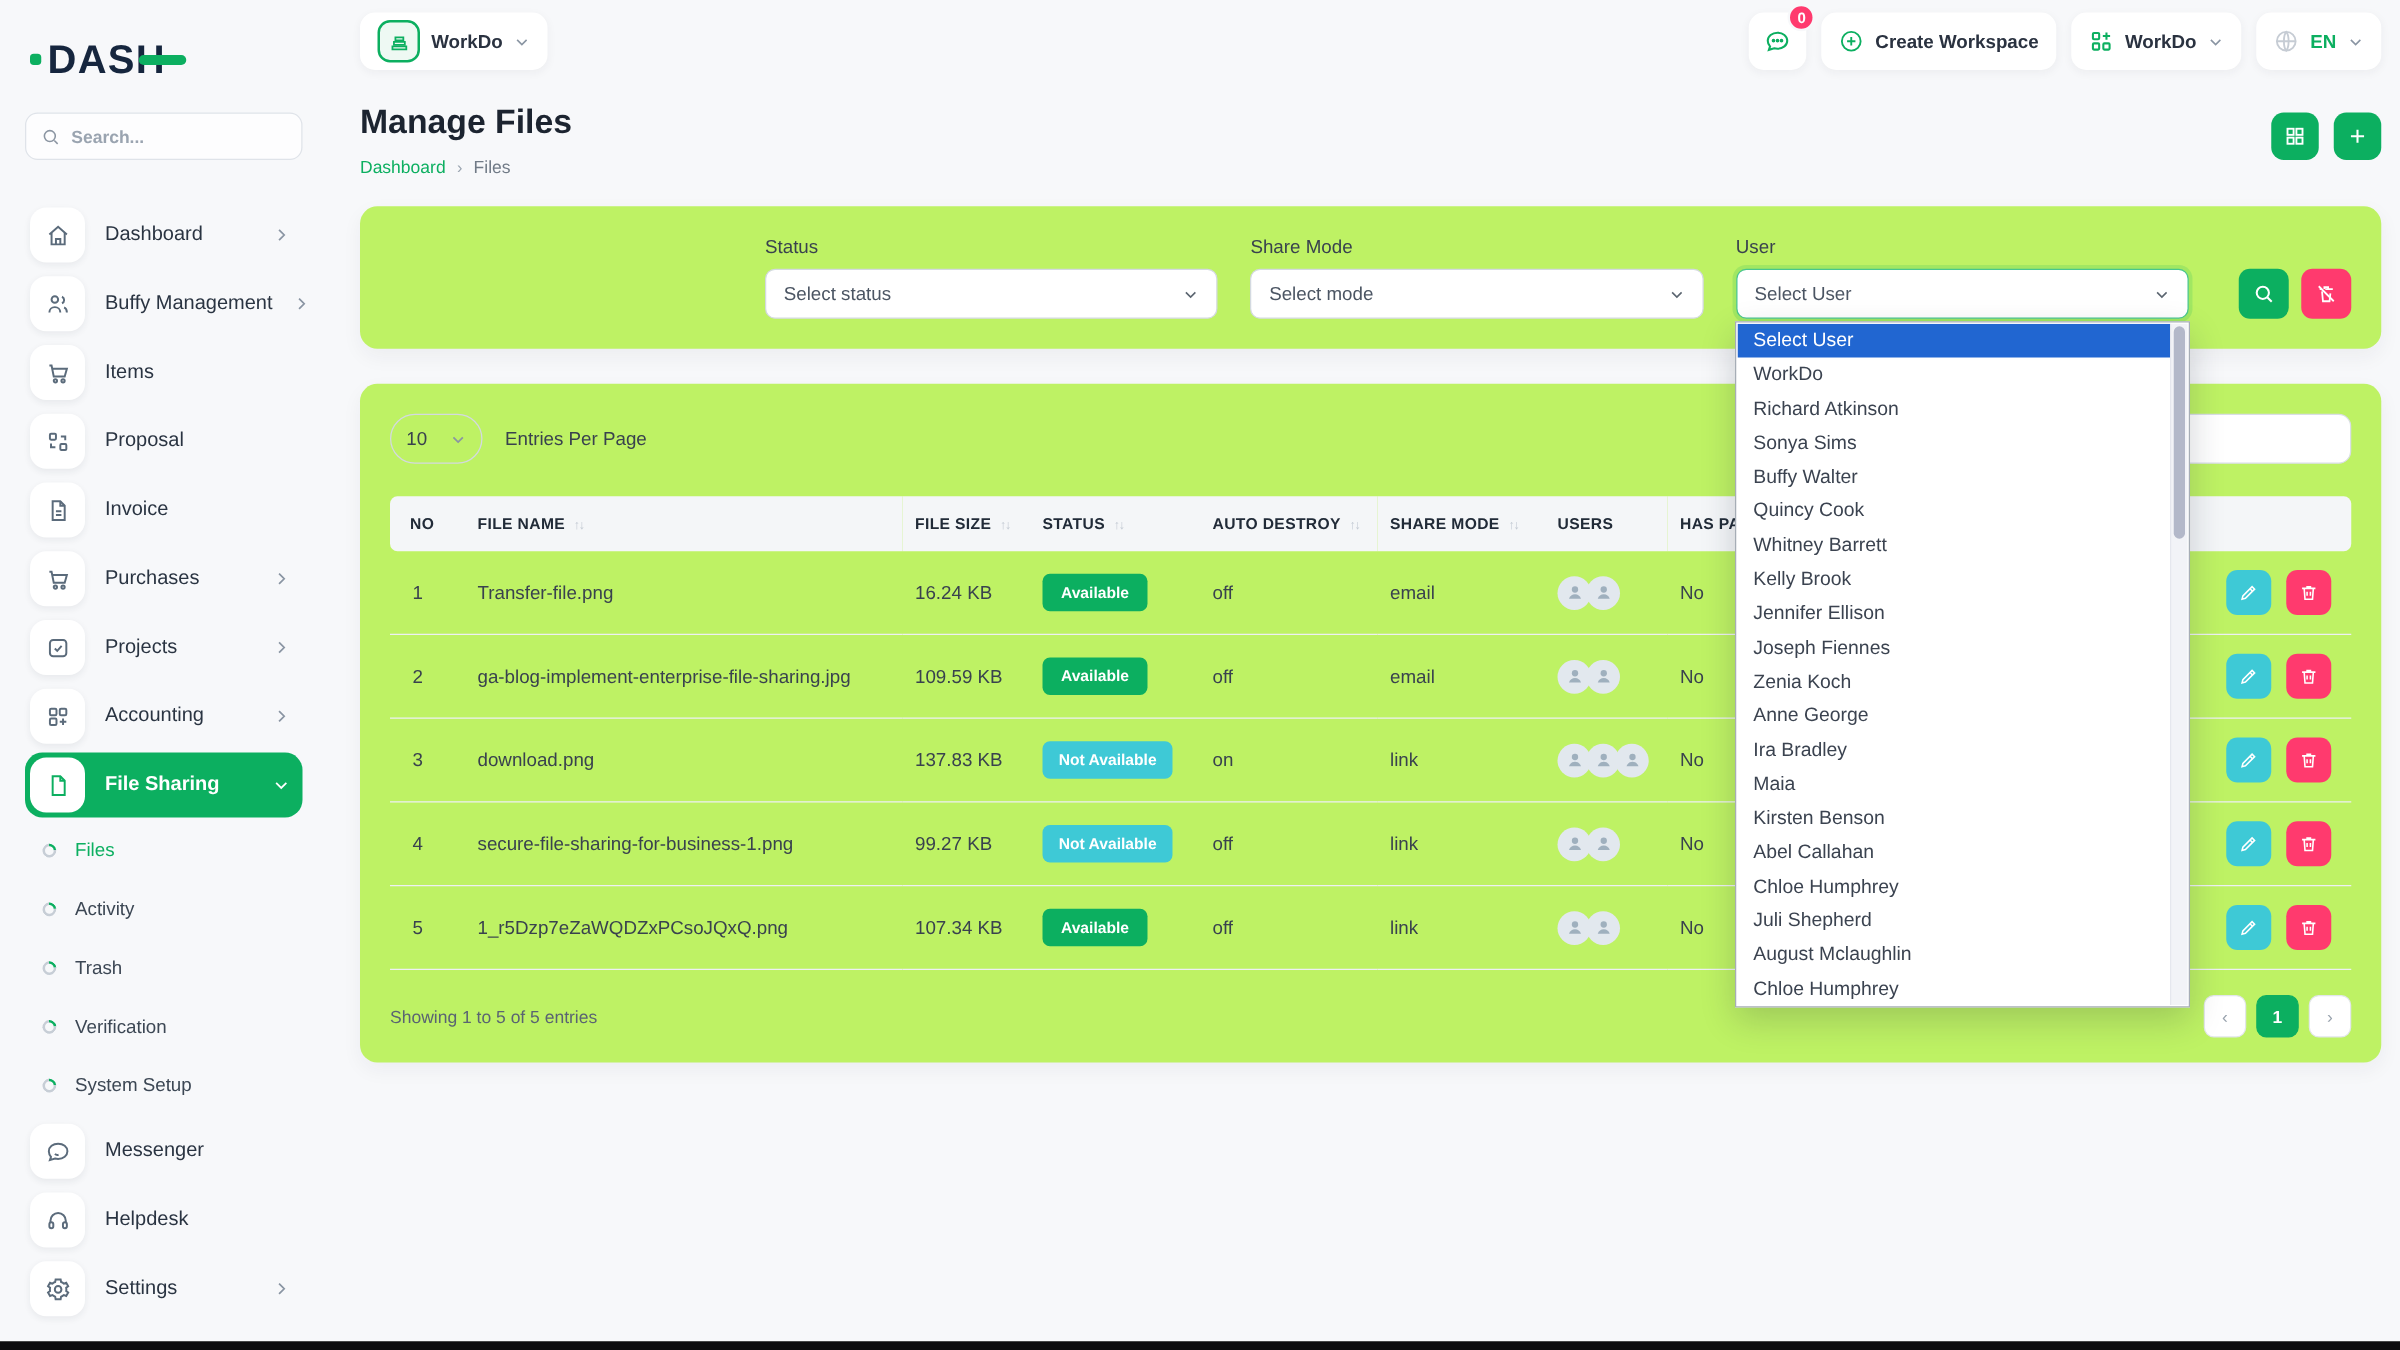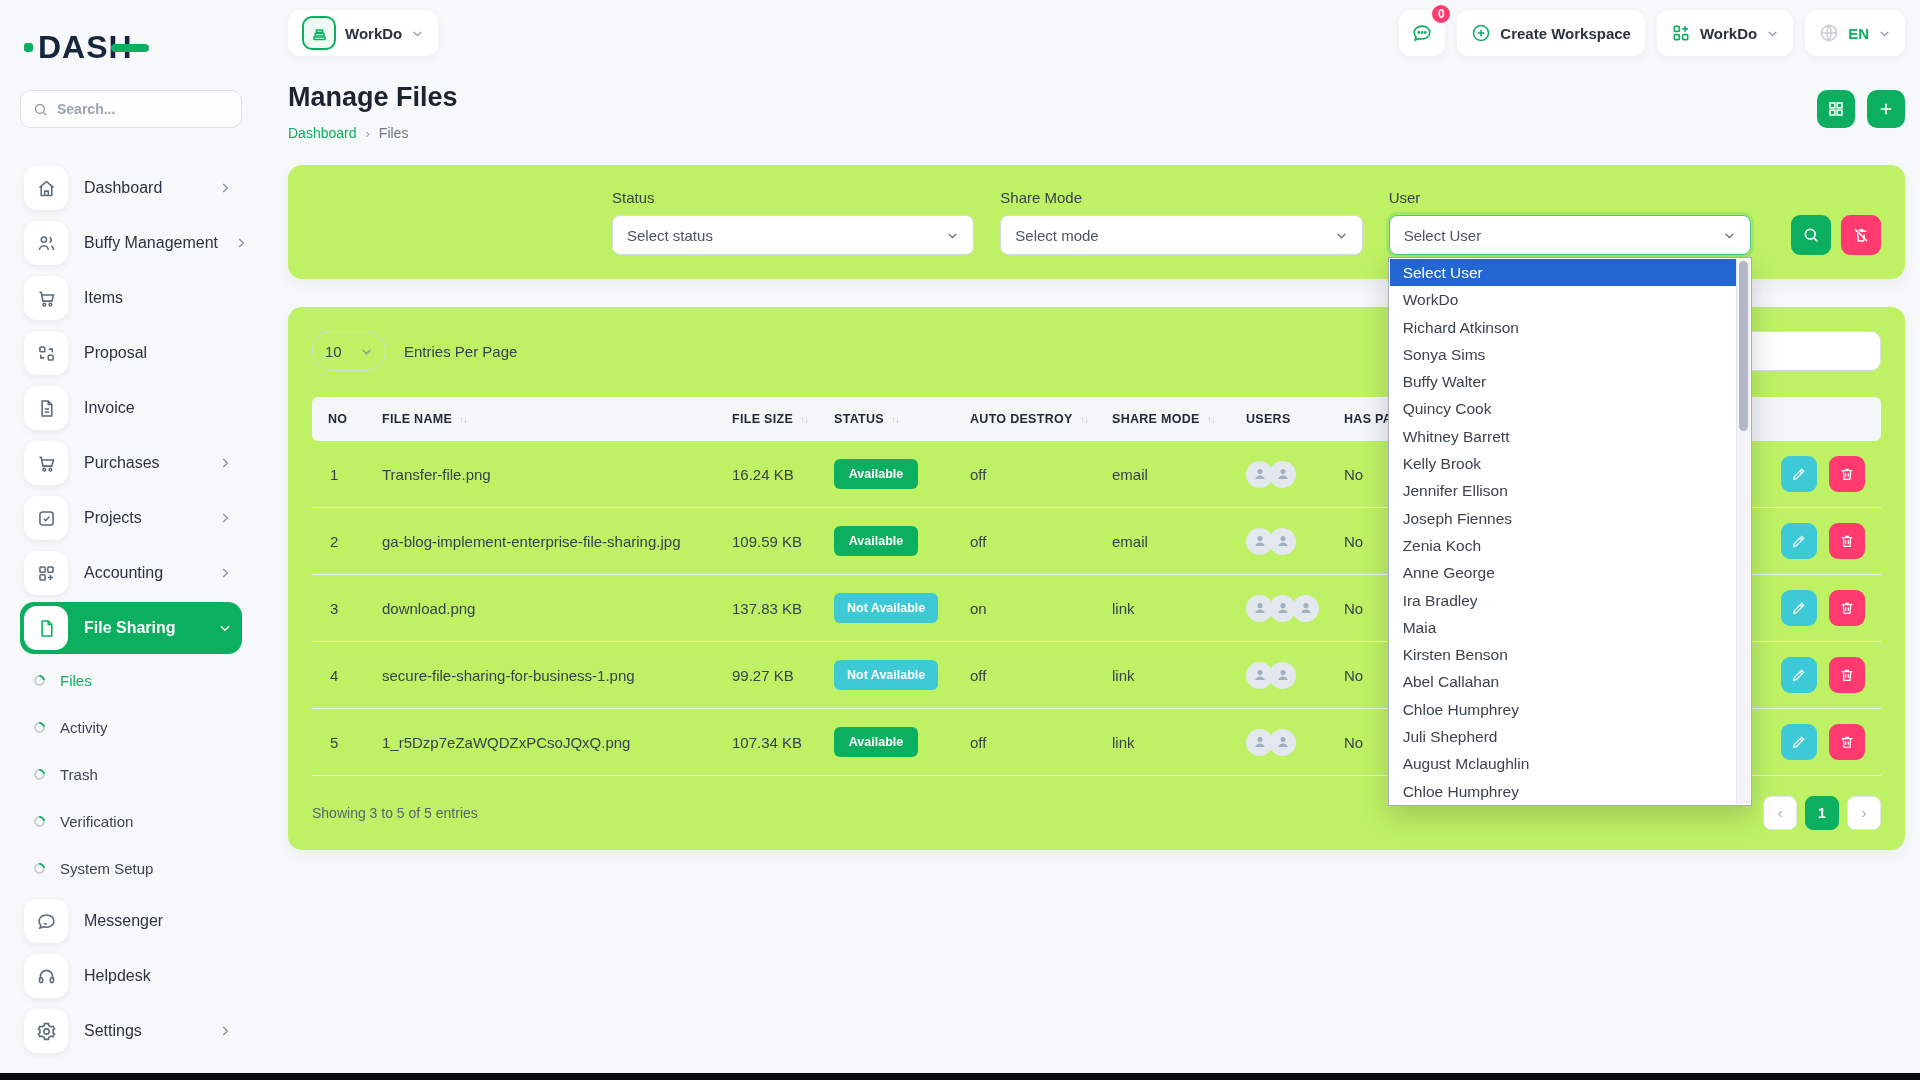--- a/index.html
+++ b/index.html
@@ -739,21 +739,21 @@
                     <path d="M10 11v5M14 11v5"></path>
                   </svg>
                 </span>
           </div>
             </td>
         </tr>
       </tbody>
     </table>
 
     <div class="table-footer">
-      <span class="showing">Showing 3 to 5 of 5 entries</span>
+      <span class="showing">Showing 1 to 5 of 5 entries</span>
       <div class="pager">
         <span class="page-btn">‹</span>
         <span class="page-btn current">1</span>
         <span class="page-btn">›</span>
       </div>
     </div>
   </section>
 </main>
 
 <div class="bottom-bar"></div>

